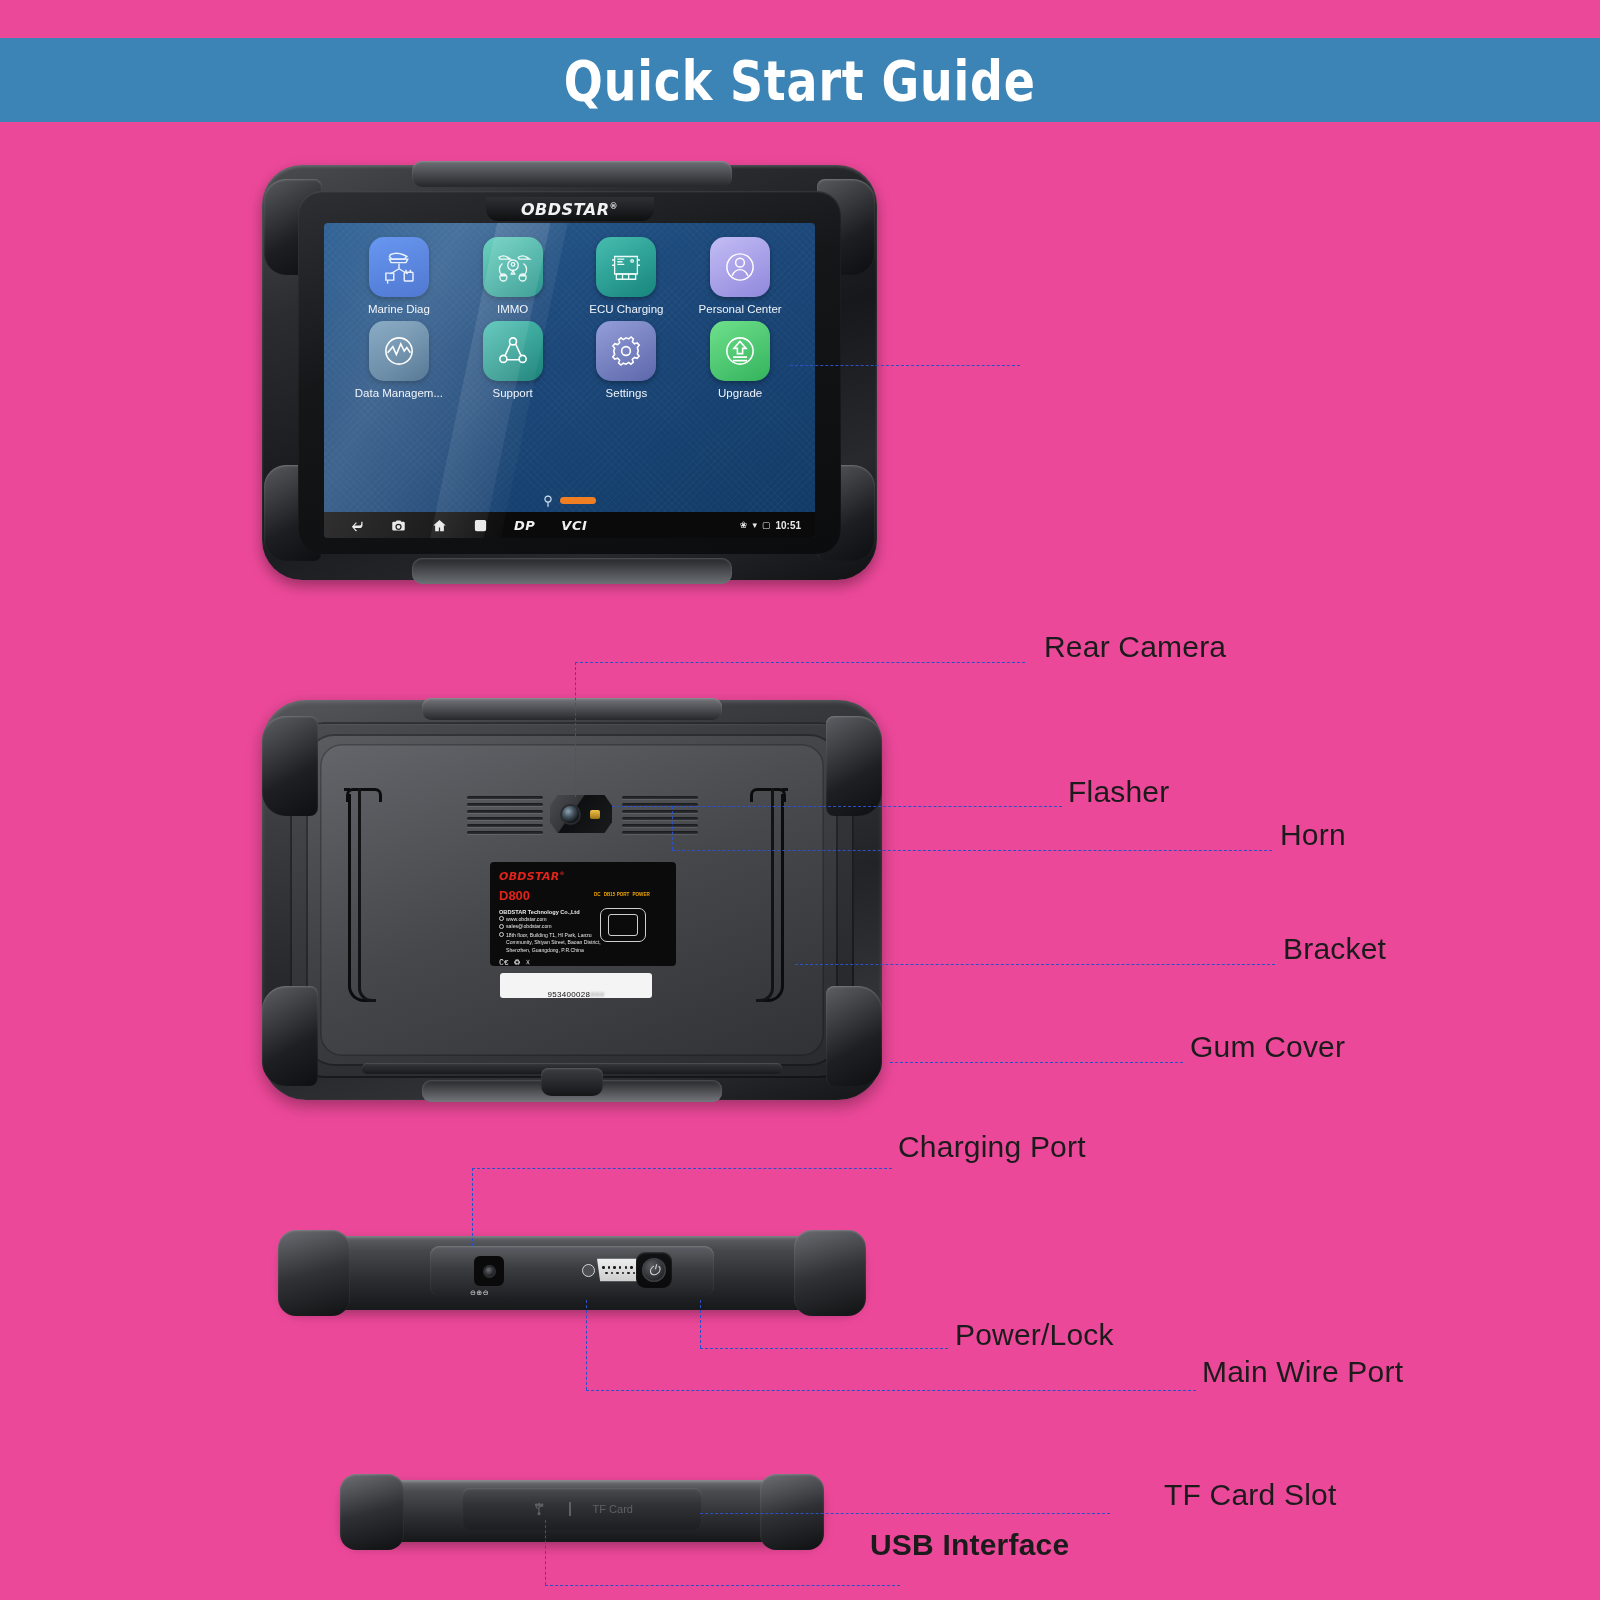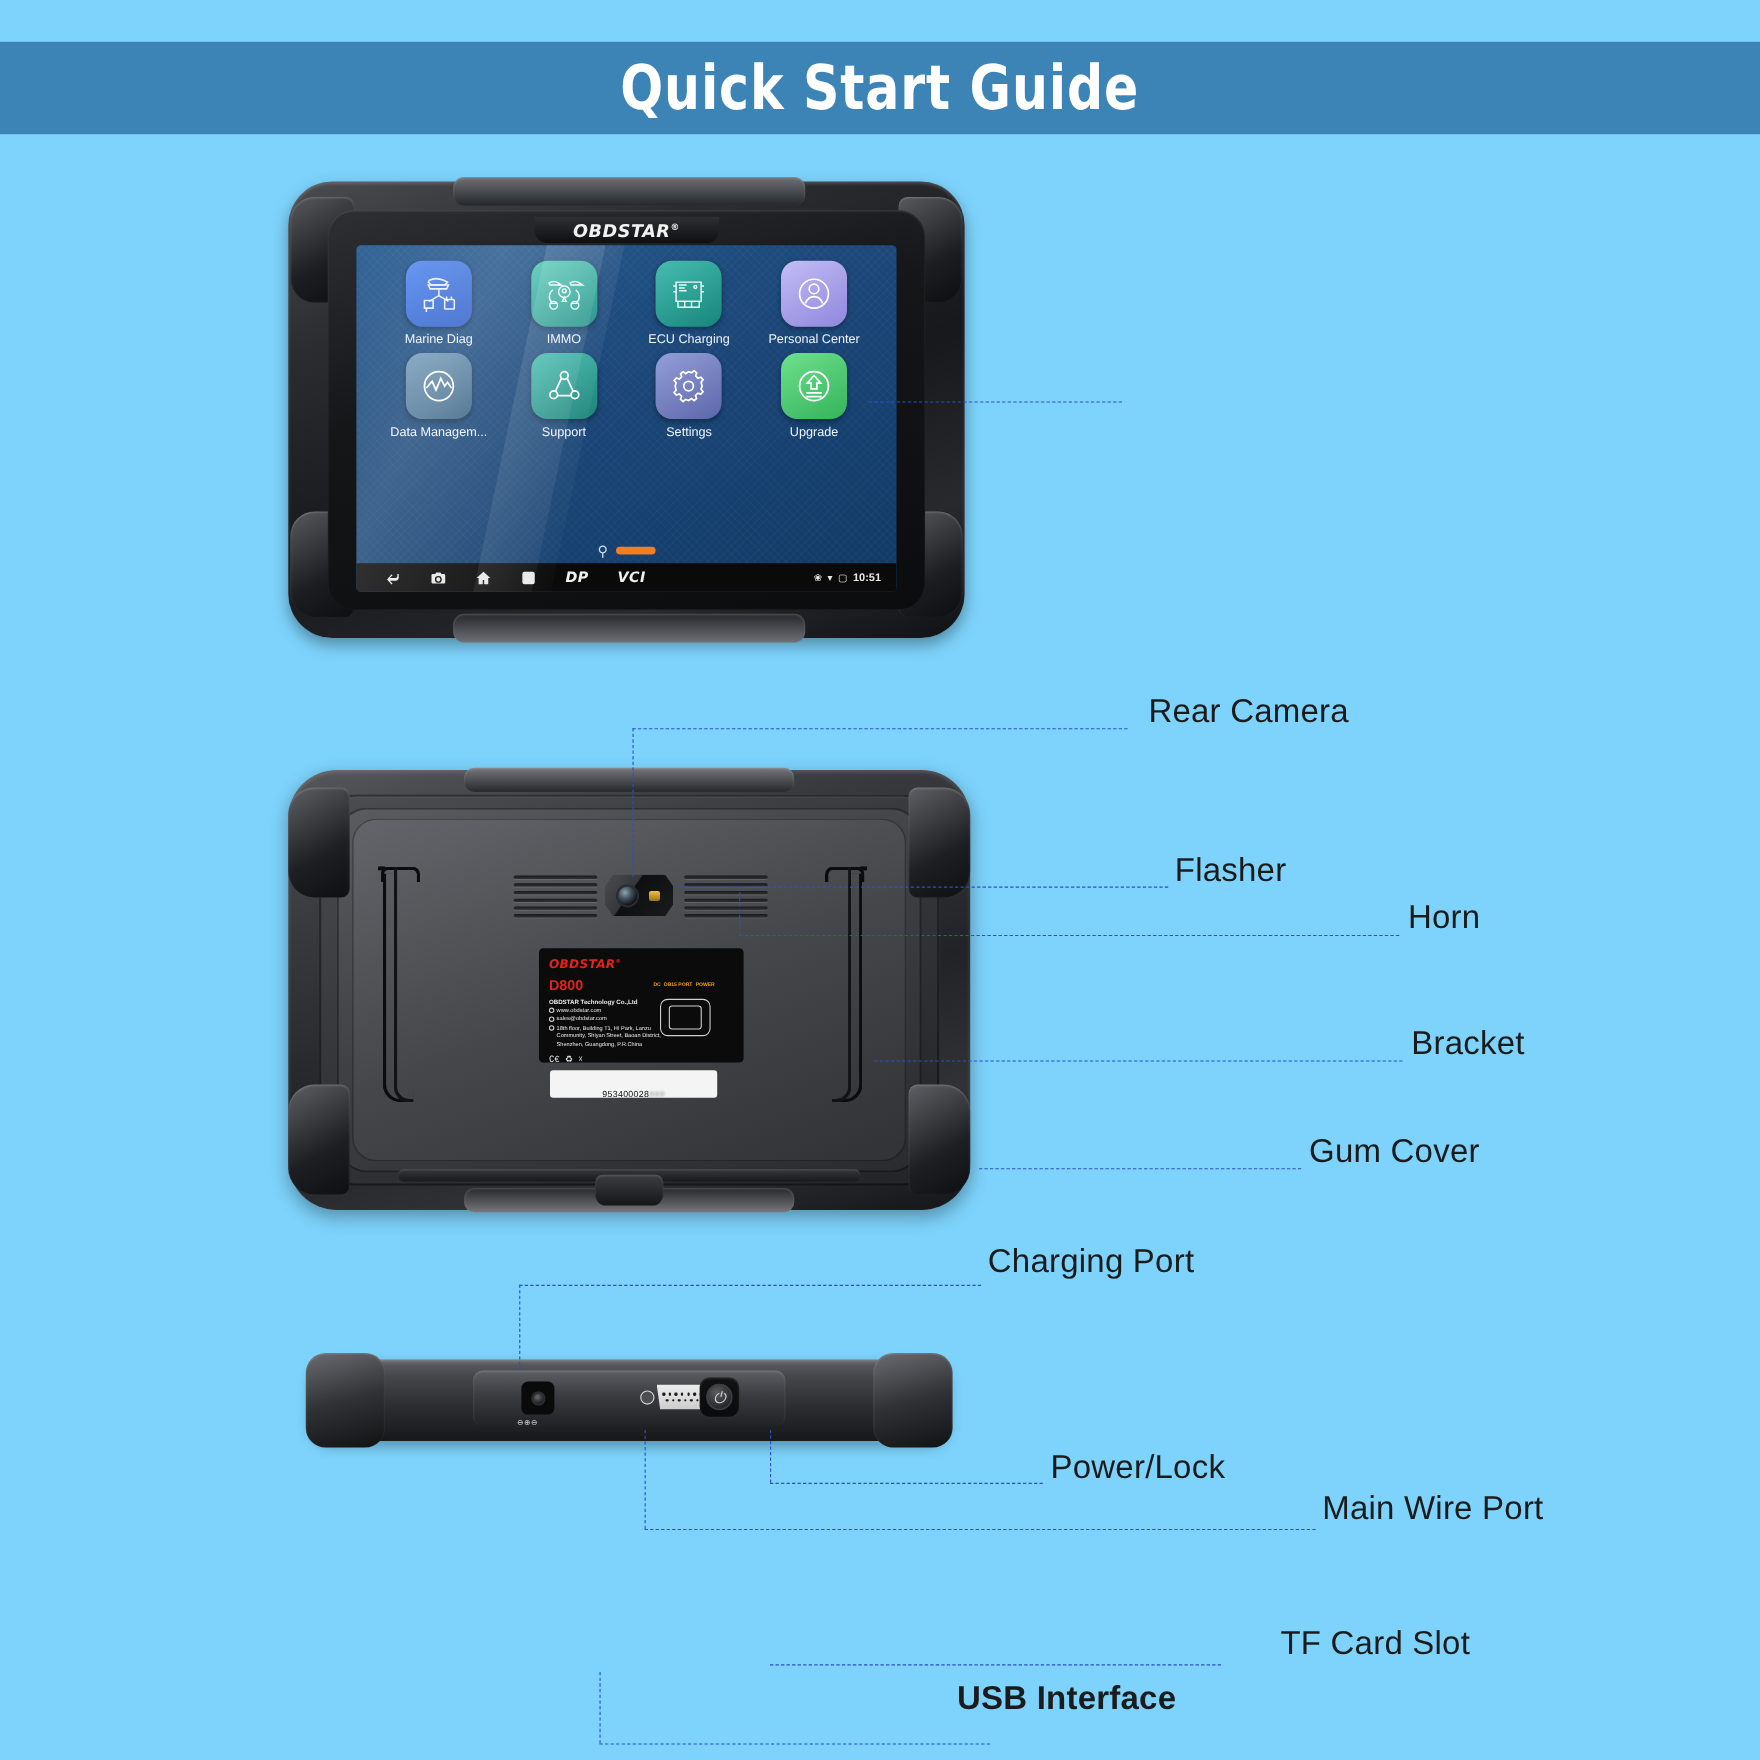--- a/index.html
+++ b/index.html
@@ -6,21 +6,21 @@
   * { box-sizing: border-box; margin: 0; padding: 0; }
   html, body {
     width: 1600px; height: 1600px;
     background: #ffffff;
     font-family: "Liberation Sans", sans-serif;
     overflow: hidden;
   }
   #page {
     position: relative;
     width: 1600px; height: 1600px;
-    background: #7dd3fc;
+    background: #ec4899;
   }
 
   
   .header-band {
     position: absolute;
     left: 0; top: 38px;
     width: 1600px; height: 84px;
     background: #3b84b5;
     display: flex; align-items: center; justify-content: center;
   }
@@ -829,20 +829,40 @@
   <div class="callout" style="left:898px; top:1130px;text-align:right;">Charging Port</div>
 
   <div class="lead-v" style="left:700px; top:1300px; height:48px;"></div>
   <div class="lead" style="left:700px; top:1348px; width:248px;"></div>
   <div class="callout" style="left:955px; top:1318px;">Power/Lock</div>
 
   <div class="lead-v" style="left:586px; top:1300px; height:90px;"></div>
   <div class="lead" style="left:586px; top:1390px; width:610px;"></div>
   <div class="callout" style="left:1202px; top:1355px;">Main Wire Port</div>
 
+  <div class="edge-view2">
+    <div class="e2-body"></div>
+    <div class="e2-cap left"></div>
+    <div class="e2-cap right"></div>
+    <div class="e2-face">
+      <span class="usb-ico">
+        <svg viewBox="0 0 24 24" fill="none" stroke="currentColor" stroke-width="1.6">
+          <path d="M12 20V5"></path>
+            <path d="M12 5l-2.5 3h5z" fill="currentColor"></path>
+          <circle cx="12" cy="20.5" r="1.6" fill="currentColor"></circle>
+          <path d="M12 14l-4-3V8.5"></path>
+            <circle cx="8" cy="7.6" r="1.4" fill="currentColor"></circle>
+          <path d="M12 11l4-3"></path>
+            <rect x="14.6" y="6.2" width="3" height="3" fill="currentColor"></rect>
+        </svg>
+      </span>
+      <span class="e2-divider"></span>
+      <span>TF Card</span>
+    </div>
+  </div>
 
   <div class="lead" style="left:700px; top:1513px; width:410px;"></div>
   <div class="callout" style="left:1124px; top:1478px;margin-left:40px;">TF Card Slot</div>
 
   <div class="lead-v" style="left:545px; top:1520px; height:65px;"></div>
   <div class="lead" style="left:545px; top:1585px; width:355px;"></div>
   <div class="callout" style="left:870px; top:1528px;font-weight:bold;">USB Interface</div>
 
 </div>
 

